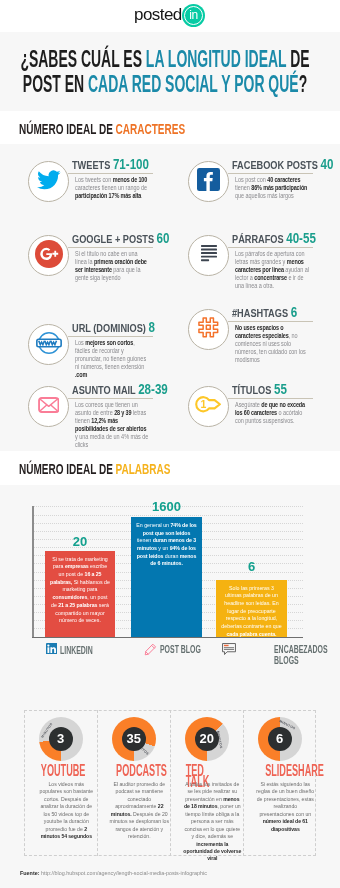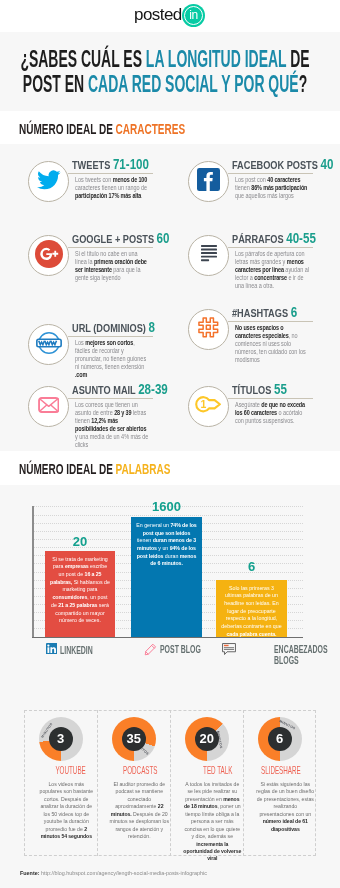--- a/index.html
+++ b/index.html
@@ -71,22 +71,22 @@
   
   .mcol{position:absolute;box-sizing:border-box;}
   .donut{position:absolute;width:44px;height:44px;border-radius:50%;}
   .donut .hole{position:absolute;left:10px;top:10px;width:24px;height:24px;
       border-radius:50%;background:#2c2f30;display:flex;align-items:center;
       justify-content:center;color:#fff;font-weight:700;font-size:13px;line-height:13px;
       padding-bottom:1px;box-sizing:border-box;}
   .donut .lbl{position:absolute;font-size:3.3px;font-weight:700;
       color:#50535a;letter-spacing:0.35px;white-space:nowrap;line-height:3.3px;
       transform-origin:0 0;}
-  .mname{position:absolute;left:0;top:55.5px;width:100%;text-align:right;font-weight:400;
-      font-size:11px;line-height:11px;color:#ee6354;}
+  .mname{position:absolute;left:0;top:55.5px;width:100%;text-align:left;font-weight:700;
+      font-size:16px;line-height:11px;color:#ee6354;}
   .mname span{display:inline-block;transform:scaleX(0.57);}
   .mbody{position:absolute;left:50%;top:70px;width:70.6px;margin-left:-29.8px;
       text-align:center;font-size:6.1px;line-height:7.45px;color:#6d6d6d;
       transform:scaleX(0.845);transform-origin:center top;}
   .mbody b{color:#2b2b2b;font-weight:700;letter-spacing:-0.1px;}
   .dash-box{position:absolute;box-sizing:border-box;border:1px dashed #cfcfcf;}
   .vdash{position:absolute;border-left:1px dashed #cfcfcf;width:0;}
 
   
   #footer{position:absolute;left:0;width:340px;}

